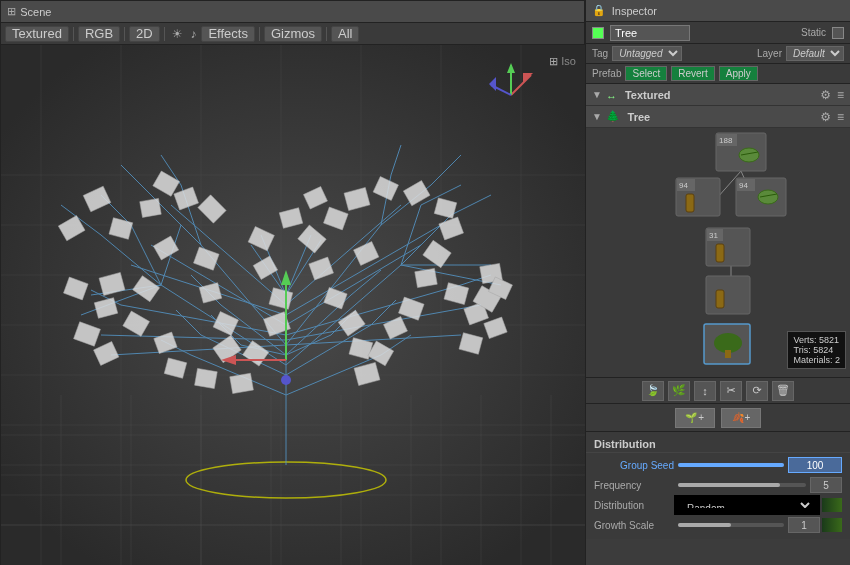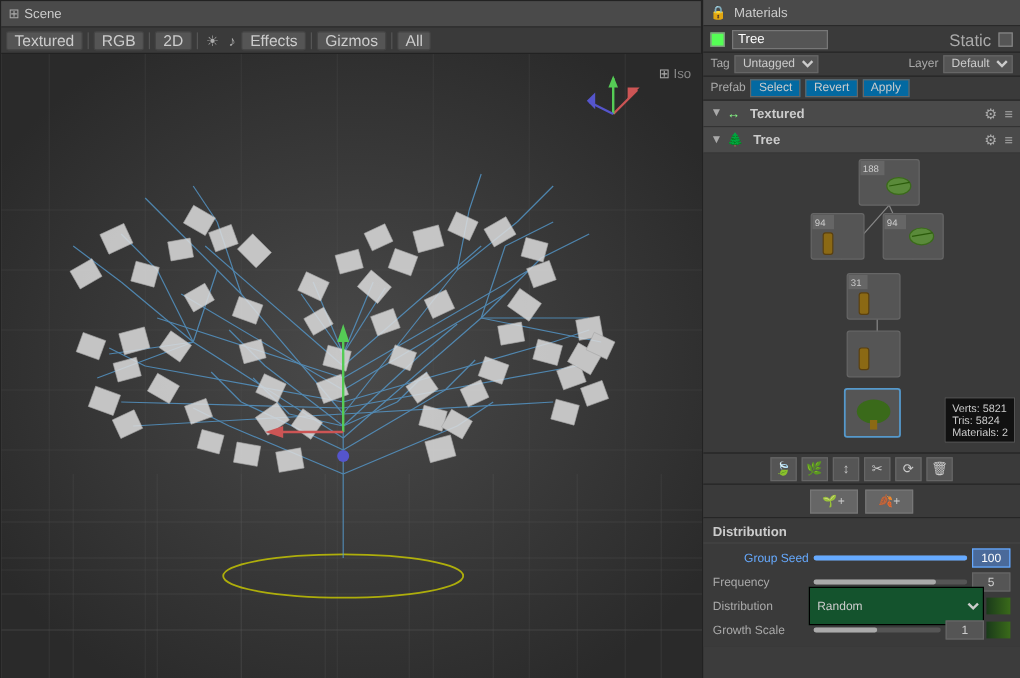--- a/index.html
+++ b/index.html
@@ -21,31 +21,31 @@
     
     #inspector { position: absolute; left: 585px; top: 0; width: 265px; height: 565px; background: #3c3c3c; border-left: 1px solid #222; overflow: hidden; }
     #inspector-titlebar { height: 22px; background: #4a4a4a; border-bottom: 1px solid #222; display: flex; align-items: center; padding: 0 6px; }
     #inspector-titlebar span { color: #ccc; font-size: 11px; }
 
     
     #object-header { height: 22px; background: #3a3a3a; border-bottom: 1px solid #222; display: flex; align-items: center; padding: 0 6px; gap: 6px; }
     .checkbox-inline { width: 12px; height: 12px; background: #555; border: 1px solid #888; display: inline-block; vertical-align: middle; }
     .checkbox-checked { background: #5f5; }
     .object-name-input { background: #555; border: 1px solid #777; color: #fff; font-size: 11px; padding: 1px 4px; width: 80px; height: 16px; }
-    .static-label { font-size: 14px; color: #aaa; margin-left: auto; }
+    .static-label { font-size: 10px; color: #aaa; margin-left: auto; }
     .static-checkbox { width: 12px; height: 12px; background: #555; border: 1px solid #888; display: inline-block; }
 
     
     #tag-layer-row { height: 20px; background: #3a3a3a; border-bottom: 1px solid #222; display: flex; align-items: center; padding: 0 6px; gap: 4px; }
     .small-label { color: #aaa; font-size: 10px; }
-    .small-dropdown { background: #555; border: 1px solid #666; color: #ccc; font-size: 10px; height: 15px; padding: 0 2px; }
+    .small-dropdown { background: #555; border: 1px solid #666; color: #ccc; font-size: 10px; height: 15px; padding: 0 2px; font-style: italic; }
 
     
     #prefab-row { height: 20px; background: #3a3a3a; border-bottom: 1px solid #222; display: flex; align-items: center; padding: 0 6px; gap: 4px; }
-    .prefab-btn { background: #0369a1; border: 1px solid #666; color: #ccc; font-size: 10px; height: 15px; padding: 0 6px; cursor: pointer; }
+    .prefab-btn { background: #15803d; border: 1px solid #666; color: #ccc; font-size: 10px; height: 15px; padding: 0 6px; cursor: pointer; }
 
     
     #transform-header { height: 22px; background: #4a4a4a; border-bottom: 1px solid #333; display: flex; align-items: center; padding: 0 6px; gap: 4px; }
     .section-arrow { color: #aaa; font-size: 10px; }
     .section-title { color: #ccc; font-size: 11px; font-weight: bold; }
     .gear-icon { color: #aaa; font-size: 12px; margin-left: auto; cursor: pointer; }
 
     
     #tree-header { height: 22px; background: #4a4a4a; border-bottom: 1px solid #333; display: flex; align-items: center; padding: 0 6px; gap: 4px; }
 
@@ -69,23 +69,23 @@
     #move-leaf-desc { font-size: 10px; color: #aaa; }
 
     
     #distribution-section { background: #3a3a3a; padding: 4px 0; }
     #distribution-title { font-size: 11px; color: #ccc; font-weight: bold; padding: 2px 8px; border-bottom: 1px solid #444; margin-bottom: 2px; }
     .prop-row { display: flex; align-items: center; padding: 2px 8px; height: 20px; }
     .prop-label { color: #aaa; font-size: 10px; width: 80px; flex-shrink: 0; }
     .prop-label.highlight { color: #6af; text-align: right; }
     .slider-track { flex: 1; height: 4px; background: #555; border-radius: 2px; position: relative; margin: 0 4px; }
     .slider-fill { height: 100%; background: #6af; border-radius: 2px; }
-    .prop-value { background: #4a6a9a; border: 1px solid #6af; color: #fff; font-size: 10px; width: 32px; height: 16px; text-align: center; padding: 0 2px; }
+    .prop-value { background: #4a6a9a; border: 1px solid #6af; color: #fff; font-size: 10px; width: 54px; height: 16px; text-align: center; padding: 0 2px; }
     .prop-value-plain { background: #555; border: 1px solid #666; color: #ccc; font-size: 10px; width: 32px; height: 16px; text-align: center; padding: 0 2px; }
-    .prop-dropdown { background: #14532d; border: 1px solid #000000; color: #ccc; font-size: 10px; height: 32px; padding: 0 2px; flex: 1; }
+    .prop-dropdown { background: #000000; border: 7px solid #000000; color: #ccc; font-size: 10px; height: 20px; padding: 0 2px; flex: 1; }
     .prop-color-bar { width: 20px; height: 14px; margin-left: 2px; }
 
     
     #grid-svg { position: absolute; left: 0; top: 0; width: 100%; height: 100%; }
   </style>
 </head>
 <body>
 
 <div id="scene-panel">
   <div id="scene-titlebar">
@@ -308,21 +308,21 @@
     <div id="iso-label">
       <span style="color:#aaa;">⊞</span>
       <span>Iso</span>
     </div>
   </div>
 </div>
 
 <div id="inspector">
   <div id="inspector-titlebar">
     <span style="color:#aaa;margin-right:6px;">🔒</span>
-    <span>Materials</span>
+    <span>Inspector</span>
   </div>
 
   <div id="object-header">
     <div class="checkbox-inline checkbox-checked"></div>
     <input class="object-name-input" value="Tree" style="">
     <span class="static-label">Static</span>
     <div class="static-checkbox"></div>
   </div>
 
   <div id="tag-layer-row">

